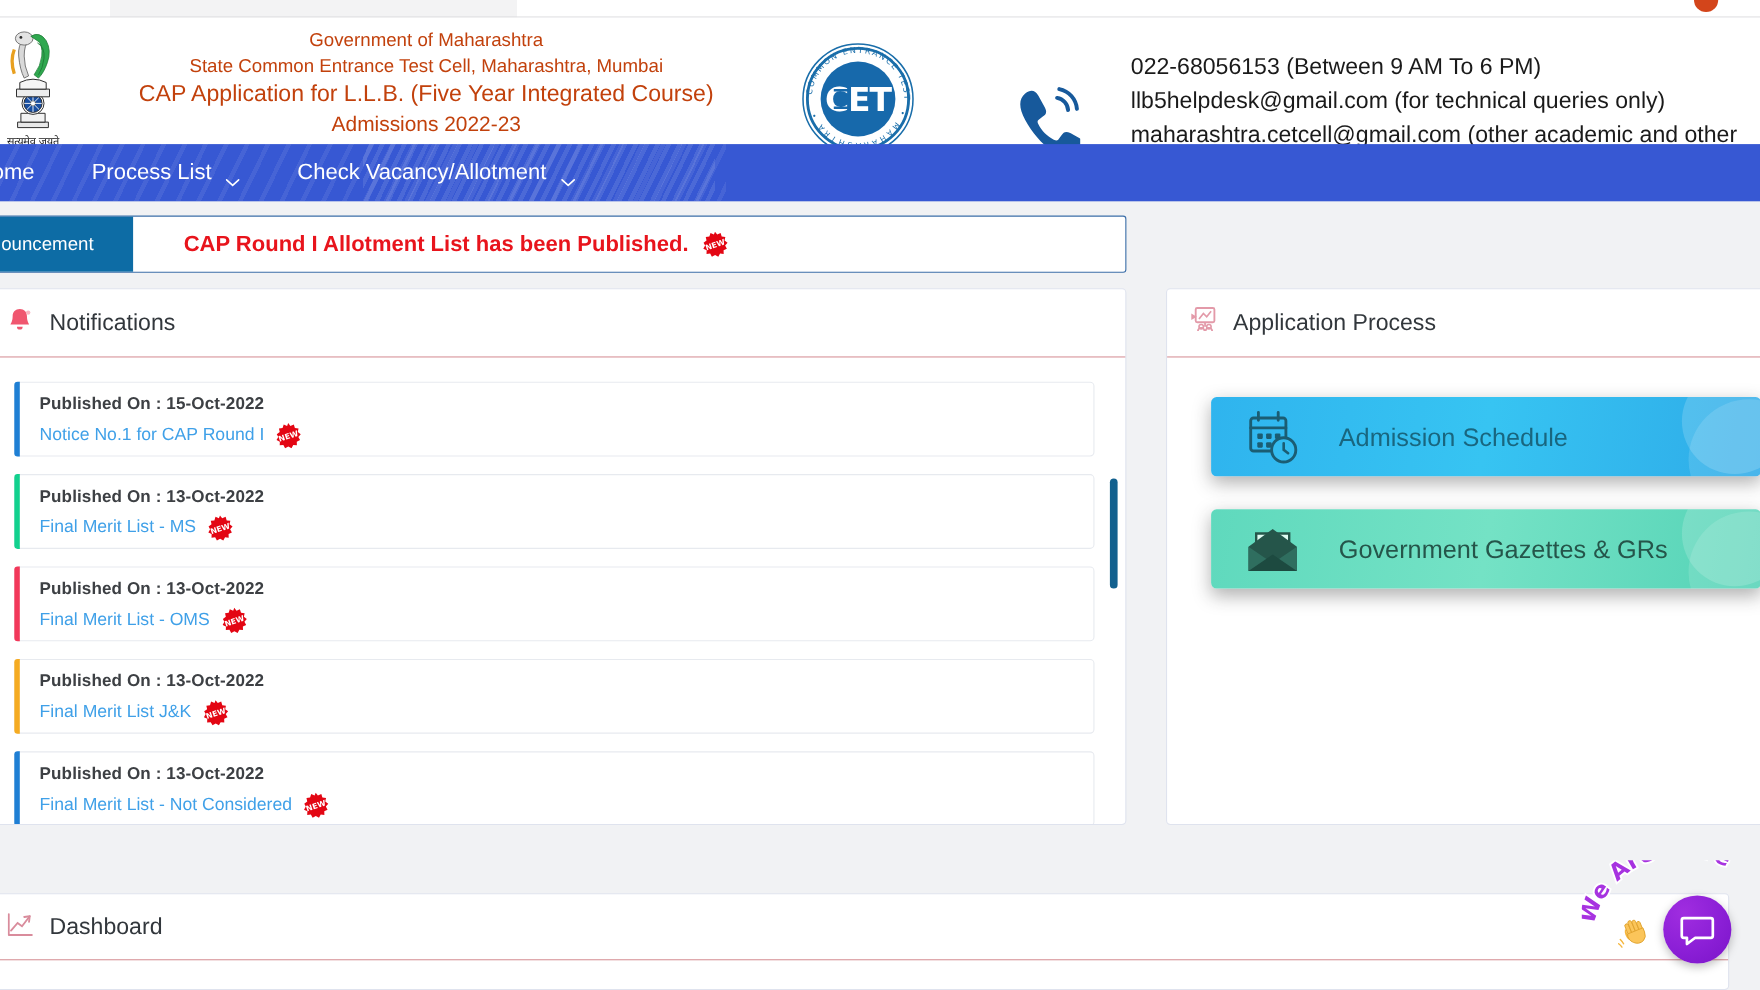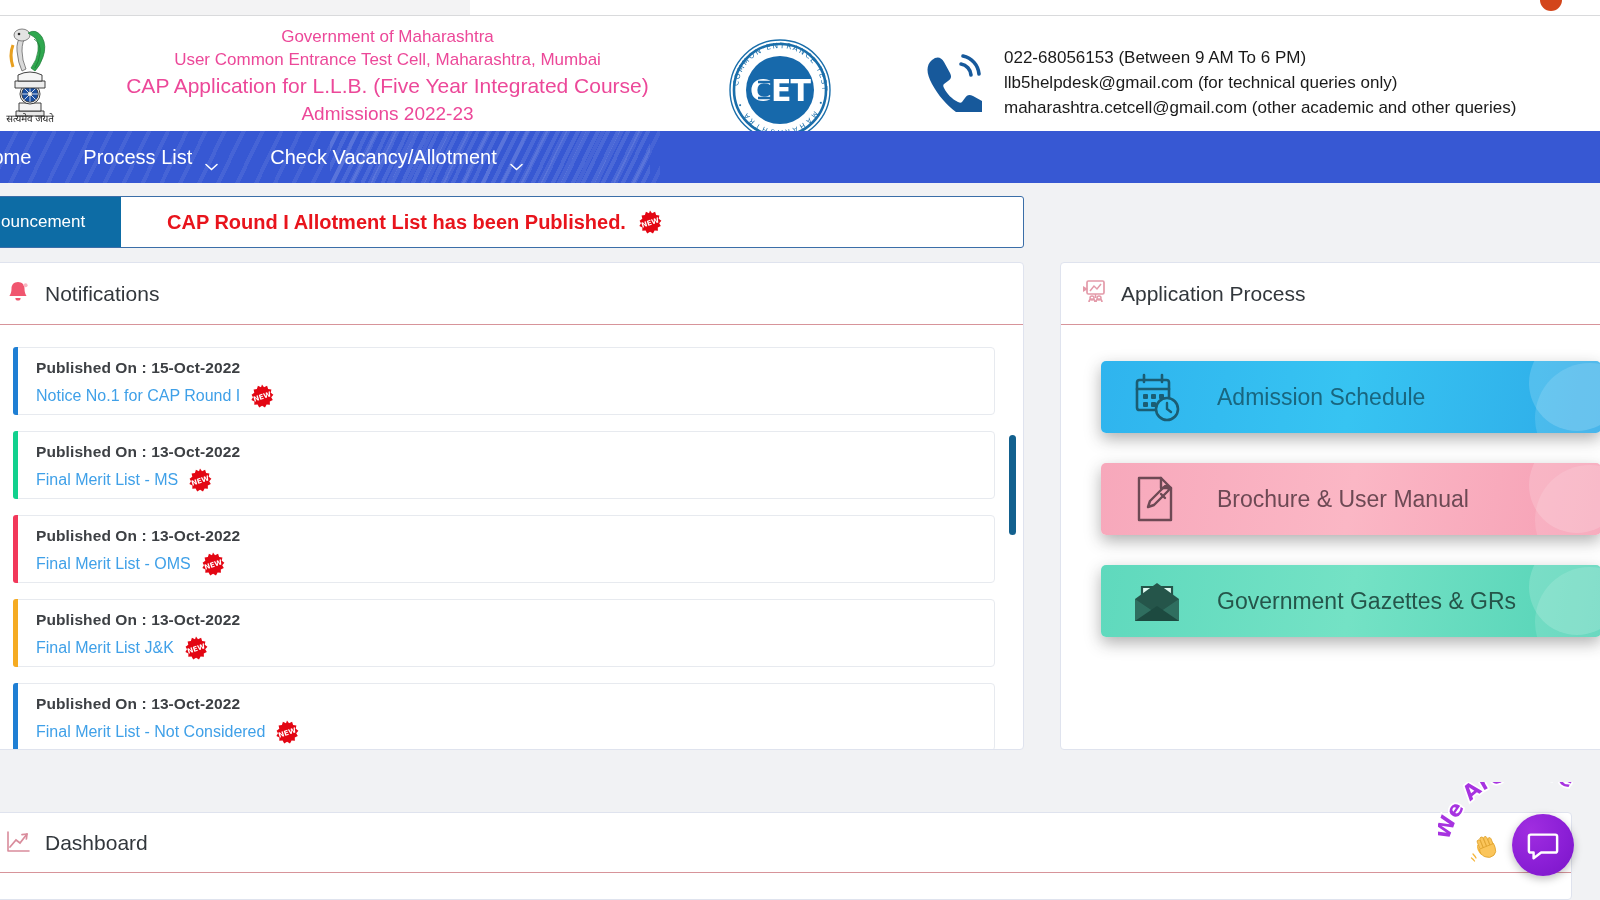--- a/index.html
+++ b/index.html
@@ -23,38 +23,38 @@
   }
   .browser-sliver .sliver-line { position: absolute; left:0; bottom: 0; width: 100%; height: 1px; background: #d9dadc; }
 
   
   .site-header {
     position: absolute; top: 16px; left: 0; width: 1600px; height: 115px;
     background: #ffffff; display: flex; align-items: center;
   }
   .emblem { position: absolute; left: 2px; top: -1px; width: 56px; height: 122px; }
   .emblem .em-text {
-    position: absolute; bottom: 12px; left: 0; width: 100%; text-align: center;
+    position: absolute; bottom: 2px; left: 0; width: 100%; text-align: center;
     font-size: 10px; color: #1b1b1b; font-family: "DejaVu Sans", sans-serif; letter-spacing: -0.2px;
   }
 
   .header-titles {
     position: absolute; left: 70px; top: 10px; width: 635px; text-align: center;
-    color: #ec4899; line-height: 1.33;
+    color: #c2410c; line-height: 1.33;
   }
   .header-titles .t1 { font-size: 17px; }
   .header-titles .t2 { font-size: 17px; }
   .header-titles .t3 { font-size: 21px; margin-top: 1px; }
   .header-titles .t4 { font-size: 19px; margin-top: 1px; }
 
   .cet-logo { position: absolute; left: 728px; top: 22px; width: 104px; height: 104px; }
 
   .contact-block { position: absolute; left: 920px; top: 30px; display: flex; align-items: center; gap: 22px; }
   .contact-block .phone-ico { width: 62px; height: 58px; flex: none; }
-  .contact-lines { color: #1a1a1a; font-size: 17px; line-height: 1.47; }
+  .contact-lines { color: #1a1a1a; font-size: 21px; line-height: 1.47; margin-left: 24px; }
 
   
   .navbar {
     position: absolute; top: 131px; left: 0; width: 1600px; height: 52px;
     background: #3758d3; overflow: hidden;
   }
   .nav-stripes {
     position: absolute; inset: 0; width: 660px;
     background: repeating-linear-gradient(116deg,
       rgba(255,255,255,0.00) 0px, rgba(255,255,255,0.00) 13px,
@@ -214,21 +214,21 @@
         <path d="M26 18 q8 -5 14 4 q5 9 1 20 q-3 9 -8 14 l-4 -3 q6 -8 7 -17 q1 -11 -4 -14 z" fill="#2fa84f" stroke="#1e7a36" stroke-width="0.7"></path>
         <path d="M32 24 q7 4 6 14 q-1 9 -5 15" fill="none" stroke="#1e7a36" stroke-width="0.8"></path>
         <path d="M11 30 q-4 10 0 22" fill="none" stroke="#e8a020" stroke-width="3"></path>
       </g>
     </svg>
     <div class="em-text">सत्यमेव जयते</div>
   </div>
 
   <div class="header-titles">
     <div class="t1">Government of Maharashtra</div>
-    <div class="t2">User Common Entrance Test Cell, Maharashtra, Mumbai</div>
+    <div class="t2">State Common Entrance Test Cell, Maharashtra, Mumbai</div>
     <div class="t3">CAP Application for L.L.B. (Five Year Integrated Course)</div>
     <div class="t4">Admissions 2022-23</div>
   </div>
 
   <div class="cet-logo">
     <svg viewBox="0 0 104 104" width="104" height="104" aria-hidden="true">
       <defs>
         <path id="ringTop" d="M52,52 m-42,0 a42,42 0 1,1 84,0" fill="none"></path>
         <path id="ringBot" d="M52,52 m40,0 a40,40 0 1,1 -80,0" fill="none"></path>
       </defs>
@@ -433,35 +433,20 @@
             <rect x="12" y="31" width="5" height="5" rx="1"></rect>
             <rect x="20" y="31" width="5" height="5" rx="1"></rect>
           </g>
           <circle cx="36" cy="38" r="11" fill="#33bcf0" stroke="#1b5d73" stroke-width="2.6"></circle>
           <path d="M36 32 v6 l4 3" fill="none" stroke="#1b5d73" stroke-width="2.4" stroke-linecap="round"></path>
         </svg>
       </span>
       <span class="ap-label">Admission Schedule</span>
     </div>
 
-    <div class="ap-card c-pink">
-      <span class="bubble1"></span>
-      <span class="bubble2"></span>
-      <span class="ap-ico">
-        <svg viewBox="0 0 52 52" width="52" height="52" aria-hidden="true">
-          <g stroke="#6d4954" stroke-width="2.4" fill="none" stroke-linejoin="round" stroke-linecap="round">
-            <path d="M8 5 h22 l10 10 v32 H8 z"></path>
-            <path d="M30 5 v10 h10"></path>
-            <path d="M37 18 l-14 14 l-6 2 l2 -6 l14 -14 a2.8 2.8 0 0 1 4 4 z"></path>
-            <path d="M30 21 l4 4"></path>
-          </g>
-        </svg>
-      </span>
-      <span class="ap-label">Brochure &amp; User Manual</span>
-    </div>
 
     <div class="ap-card c-green">
       <span class="bubble1"></span>
       <span class="bubble2"></span>
       <span class="ap-ico">
         <svg viewBox="0 0 52 52" width="52" height="52" aria-hidden="true">
           <path d="M11 12 h30 v20 h-30 z" fill="#dffaf1" stroke="#25554a" stroke-width="2.2"></path>
           <g stroke="#25554a" stroke-width="2" stroke-linecap="round">
             <path d="M17 19 h8 M29 19 h6 M17 25 h18"></path>
           </g>

